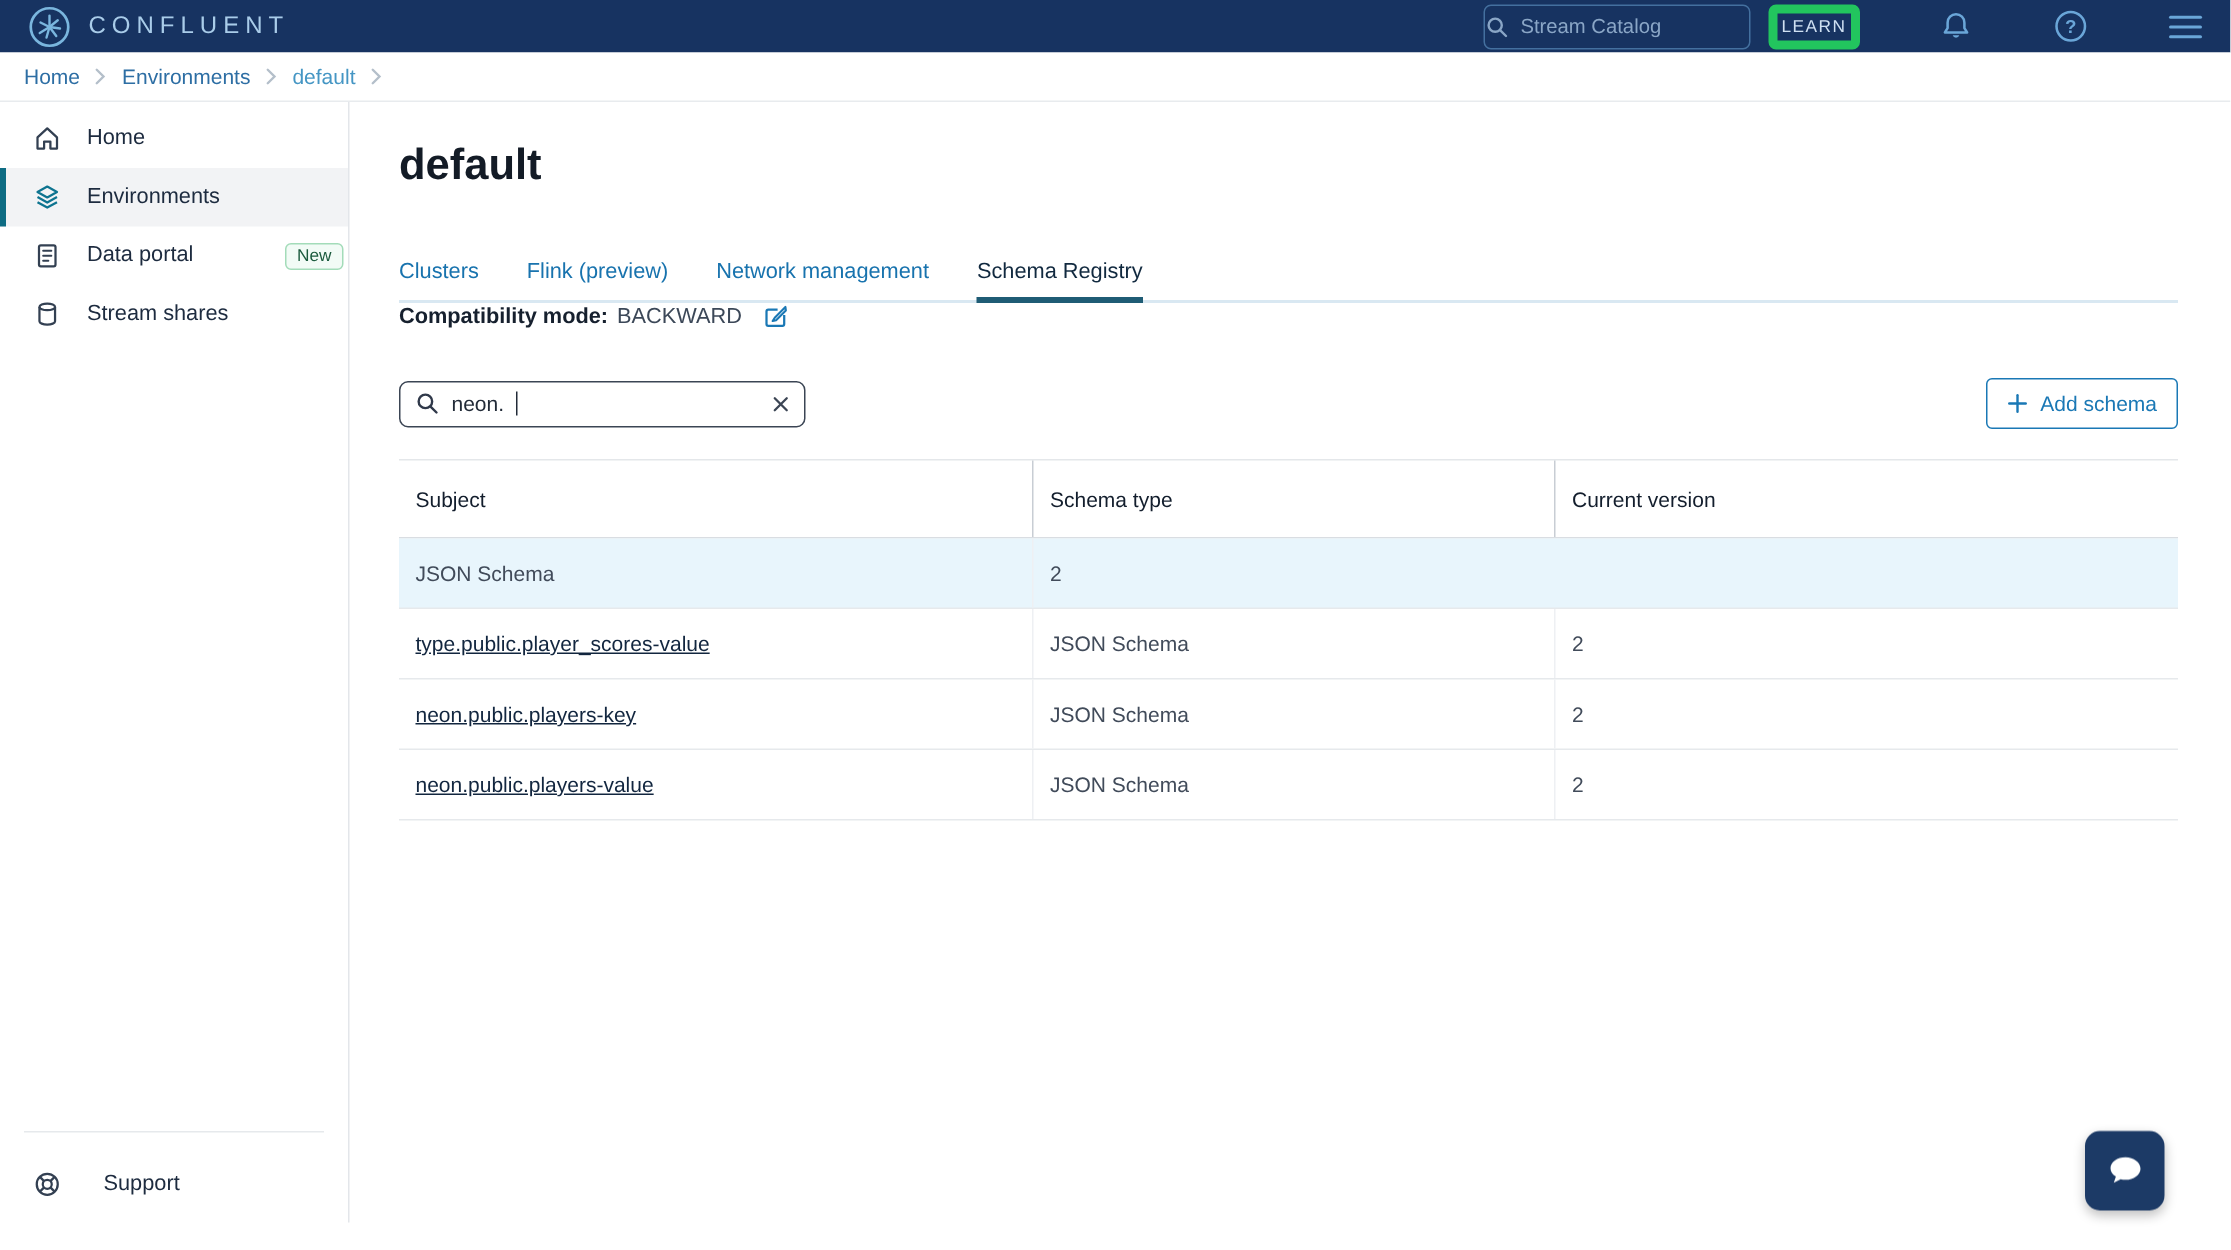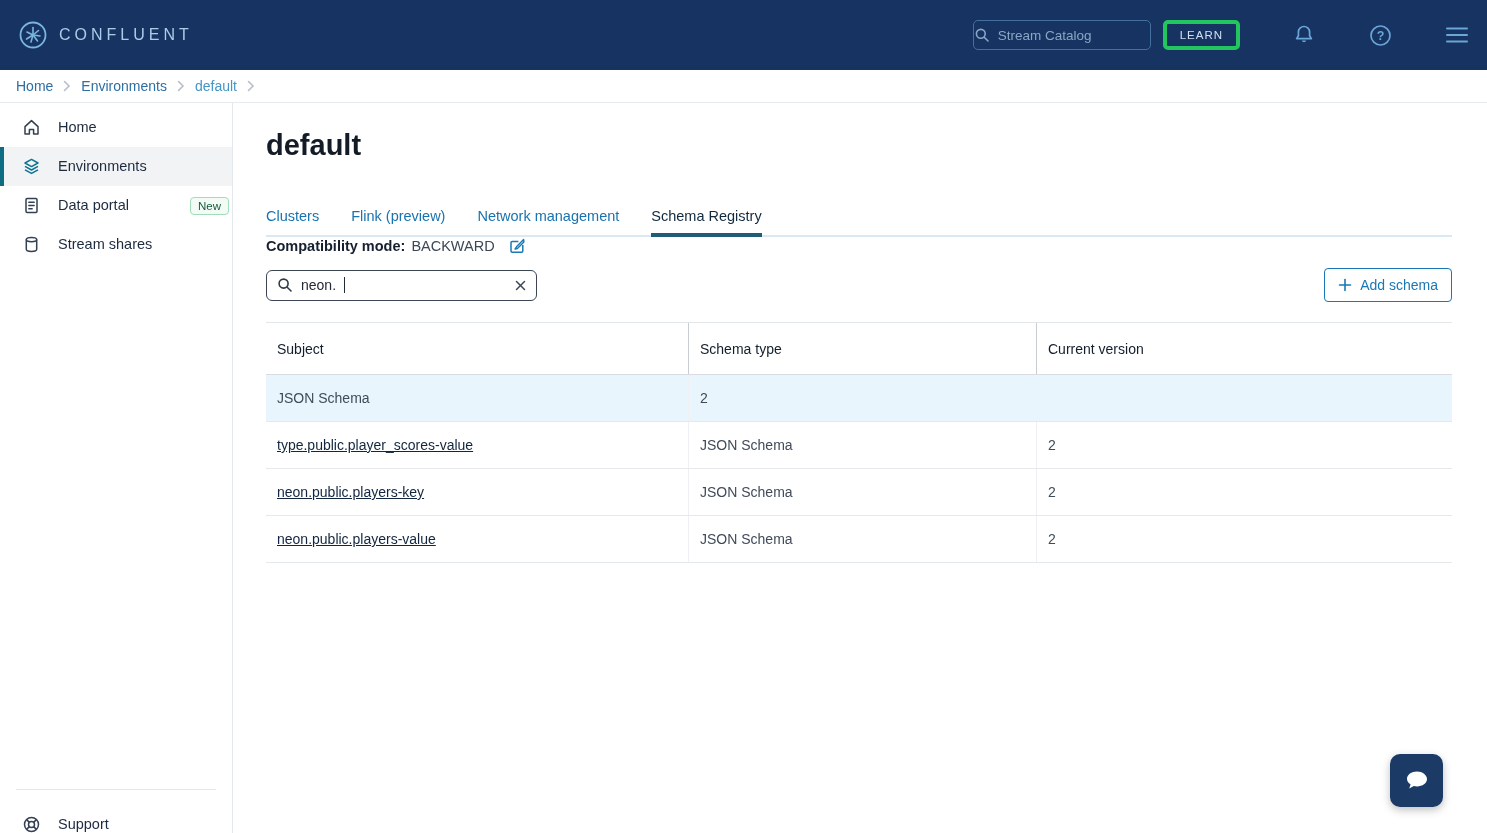--- a/index.html
+++ b/index.html
@@ -1,32 +1,32 @@
 <!DOCTYPE html>
 <html><head>
 <meta charset="utf-8">
 <style>
   * { margin:0; padding:0; box-sizing:border-box; }
   html,body { width:1487px; height:833px; overflow:hidden; background:#fff;
     font-family:"Liberation Sans","DejaVu Sans",sans-serif; color:#1d2b3f; }
 
   
-  .navbar { height:70px; background:#173361; display:flex; align-items:center;
+  .navbar { height:35px; background:#173361; display:flex; align-items:center;
     padding:0 18px 0 18px; }
   .brand { display:flex; align-items:center; gap:11px; }
   .brand-text { color:#a9cce9; font-size:16px; letter-spacing:4px; font-weight:500; }
   .nav-right { margin-left:auto; display:flex; align-items:center; gap:0; }
   .nav-search { width:178px; height:30px; border:1px solid #44709f; border-radius:5px;
     display:flex; align-items:center; padding:0 0; gap:8px; }
   .nav-search input { background:transparent; border:none; outline:none; width:120px;
     color:#cfe0f2; font-size:13.5px; font-family:inherit; }
   .nav-search input::placeholder { color:#8aa6c6; }
-  .learn-btn { margin-left:12px; height:30px; border:4px solid #22c55e; border-radius:5px;
+  .learn-btn { margin-left:12px; height:30px; border:6px solid #22c55e; border-radius:5px;
     background:transparent; color:#cfe0f2; font-size:11.5px; letter-spacing:1px;
-    padding:0 13px; cursor:pointer; font-family:inherit; }
+    padding:0 3px; cursor:pointer; font-family:inherit; }
   .nav-icon-btn { background:none; border:none; cursor:pointer; padding:0; margin-left:52px;
     display:flex; align-items:center; }
 
   
   .breadcrumb { height:33px; background:#fff; border-bottom:1px solid #e8ebee;
     display:flex; align-items:center; padding-left:16px; font-size:14px; gap:10px; }
   .crumb { text-decoration:none; color:#2d6ea4; }
   .crumb.last { color:#4596c4; }
   .crumb-sep { display:flex; align-items:center; }
 
@@ -36,21 +36,21 @@
     flex-direction:column; padding-top:5px; flex-shrink:0; }
   .side-item { height:39px; display:flex; align-items:center; padding-left:22px; gap:17px;
     font-size:14.5px; color:#1d2b3f; cursor:pointer; border-left:4px solid transparent;
     padding-left:18px; }
   .side-item .lbl { line-height:1; }
   .side-item.active { background:#f2f3f5; border-left:4px solid #0e6c83; }
   .badge-new { margin-left:auto; margin-right:3px; font-size:11.5px; color:#1c5b3e;
     background:#f2fbf6; border:1px solid #a3dcb9; border-radius:4px; padding:2px 7px; }
   .side-bottom { margin-top:auto; }
   .side-divider { border:none; border-top:1px solid #e6e9ec; margin:0 16px 12px 16px; }
-  .side-support { height:44px; display:flex; align-items:center; gap:17px;
+  .side-support { height:44px; display:flex; align-items:center; gap:28px;
     padding-left:22px; font-size:14.5px; cursor:pointer; margin-bottom:4px; }
 
   
   .main { flex:1; padding:0 35px 0 33px; overflow:hidden; }
   .page-title { font-size:29px; font-weight:700; color:#131b26; margin-top:26px; }
 
   .tabs { display:flex; gap:32px; margin-top:46px; position:relative; }
   .tabs::before { content:''; position:absolute; left:0; right:0; bottom:0; height:2px;
     background:#d9e8f2; }
   .tab { position:relative; padding-bottom:13px; font-size:14.5px; color:#1873ae;
@@ -58,21 +58,21 @@
   .tab.active { color:#11293f; }
   .tab.active::after { content:''; position:absolute; left:0; right:0; bottom:0;
     height:4px; background:#1f5c75; z-index:1; }
 
   .compat-row { display:flex; align-items:center; gap:6px; font-size:14.5px; }
   .compat-label { font-weight:700; color:#16202e; }
   .compat-value { color:#3c4858; }
   .edit-btn { background:none; border:none; cursor:pointer; padding:0; margin-left:8px;
     display:flex; align-items:center; }
 
-  .controls-row { margin-top:14px; display:flex; align-items:center; }
+  .controls-row { margin-top:33px; display:flex; align-items:center; }
   .search-box { width:271px; height:31px; border:1.5px solid #3b4554; border-radius:6px;
     display:flex; align-items:center; padding:0 10px; gap:8px; background:#fff; cursor:text; }
   .search-box .q { font-size:14px; color:#222b38; }
   .caret { display:inline-block; width:1px; height:16px; background:#222b38; }
   .clear-btn { margin-left:auto; background:none; border:none; cursor:pointer; padding:0;
     display:flex; align-items:center; }
   .add-btn { margin-left:auto; height:31px; border:1px solid #1a78b5; border-radius:4px;
     background:#fff; color:#1a78b5; font-size:14px; padding:16px 13px; cursor:pointer;
     display:flex; align-items:center; gap:8px; font-family:inherit; }
 

